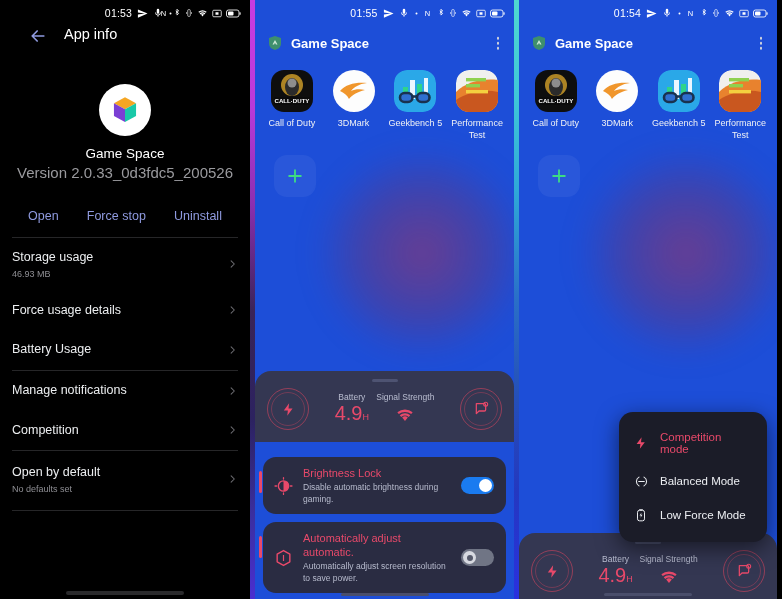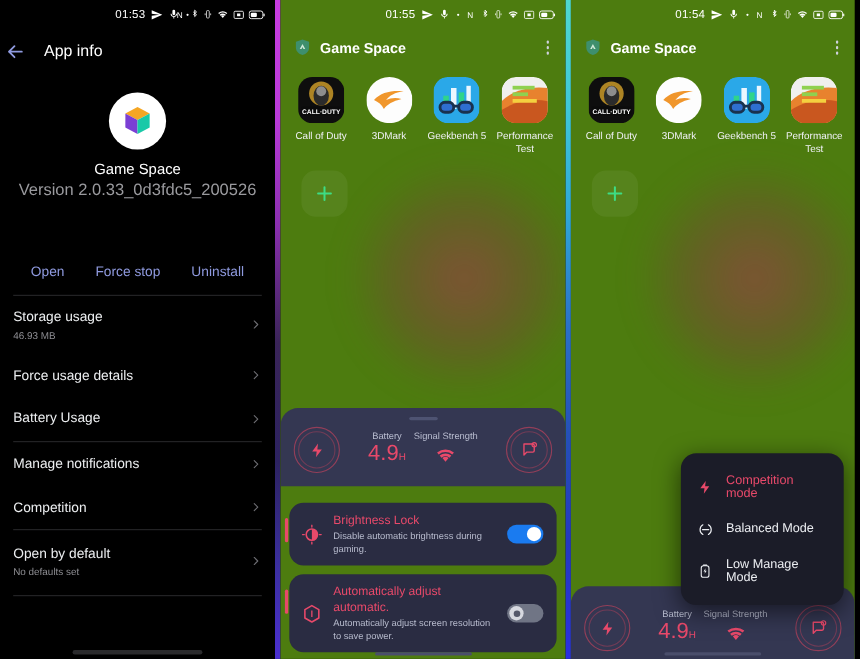--- a/index.html
+++ b/index.html
@@ -15,47 +15,47 @@
 
   
   .p1 { width:250px; flex:0 0 250px; height:599px; background:#000; position:relative; }
 
   .statusbar { height:26px; display:flex; align-items:center; justify-content:center; position:relative; padding:0 8px;margin-left:28px; }
   .sb-center { display:flex; align-items:center; gap:5px; }
   .sb-time { font-size:10.5px; color:#fff; letter-spacing:.2px; }
   .sb-right { position:absolute; right:9px; top:0; height:26px; display:flex; align-items:center; gap:4px; }
   .sb-ic { display:block; }
 
-  .appbar { height:42px; display:flex; align-items:center; padding:0 4px; gap:16px; }
+  .appbar { height:42px; display:flex; padding:0 28px; gap:16px; }
   .back-arrow { width:20px; height:20px; flex:0 0 20px; }
   .appbar-title { font-size:14.5px; color:#fff; }
 
   .app-hero { padding:16px 0 6px; text-align:center; }
   .app-icon-circle { width:52px; height:52px; border-radius:50%; background:#fff; margin:0 auto 10px;
                      display:flex; align-items:center; justify-content:center; }
   .app-name { font-size:13.5px; color:#fff; margin-bottom:3px; }
   .app-version { font-size:15px; color:#9a9a9e; }
 
   .actions { display:flex; justify-content:space-around; padding:22px 14px 14px; }
   .action-link { font-size:12.5px; color:#8f9adf; background:none; border:none; cursor:pointer;
-                 font-family:inherit;margin-top:31px; }
+                 font-family:inherit; }
 
   .hr { height:1px; background:#262628; margin:0 12px; }
 
   .row { position:relative; padding:12px 30px 12px 12px; cursor:pointer; }
   .row-title { font-size:12.5px; color:#eceef0; line-height:1.25; }
   .row-sub { font-size:9px; color:#8e8e93; margin-top:3px; }
   .chev { position:absolute; right:12px; top:50%; transform:translateY(-50%); }
 
   .navbar { position:absolute; bottom:4px; left:0; right:0; display:flex; justify-content:center; }
   .nav-pill { width:118px; height:4px; border-radius:2px; background:#2a2a2c; }
 
   
   .gs { width:259px; flex:0 0 259px; height:599px; position:relative; overflow:hidden;
-        background:#4d7c0f; }
+        background:#1d4ed8; }
   .gs.p3 { width:258px; flex:0 0 258px; }
   .gs-bg-glow { position:absolute; width:210px; height:210px; border-radius:50%; left:62px; top:148px;
                 background:radial-gradient(circle,rgba(168,48,86,.55) 0%,rgba(140,42,76,.30) 42%,rgba(90,40,70,0) 72%);
                 filter:blur(14px); pointer-events:none; }
   .gs-inner { position:relative; z-index:2; height:100%; }
 
   .gs-statusbar { height:26px; display:flex; align-items:center; justify-content:center; position:relative; padding:0 8px; }
 
   .gs-appbar { height:34px; display:flex; align-items:center; padding:0 12px; gap:8px; position:relative; }
   .gs-logo { width:16px; height:16px; flex:0 0 16px; }
@@ -580,21 +580,21 @@
           <span class="menu-lbl">Balanced Mode</span>
         </div>
         <div class="menu-item">
           <span class="menu-ic">
             <svg width="14" height="14" viewBox="0 0 24 24">
                 <rect x="6" y="4" width="12" height="18" rx="3.4" fill="none" stroke="#eceef2" stroke-width="1.7"></rect>
                 <path stroke="#eceef2" stroke-width="1.7" stroke-linecap="round" d="M9.5 3h5"></path>
                 <path fill="#eceef2" d="M12.7 8l-3.2 5h2.3l-.5 3.6 3.2-5h-2.3z"></path>
               </svg>
           </span>
-          <span class="menu-lbl">Low Manage Mode</span>
+          <span class="menu-lbl">Low Force Mode</span>
         </div>
       </div>
 
       <div class="stats-card" style="top:533px;">
         <div class="grab"></div>
         <div class="stats-row">
           <div class="stat-btn">
             <div class="ring"></div>
               <div class="ring2"></div>
             <svg width="15" height="15" viewBox="0 0 24 24">

